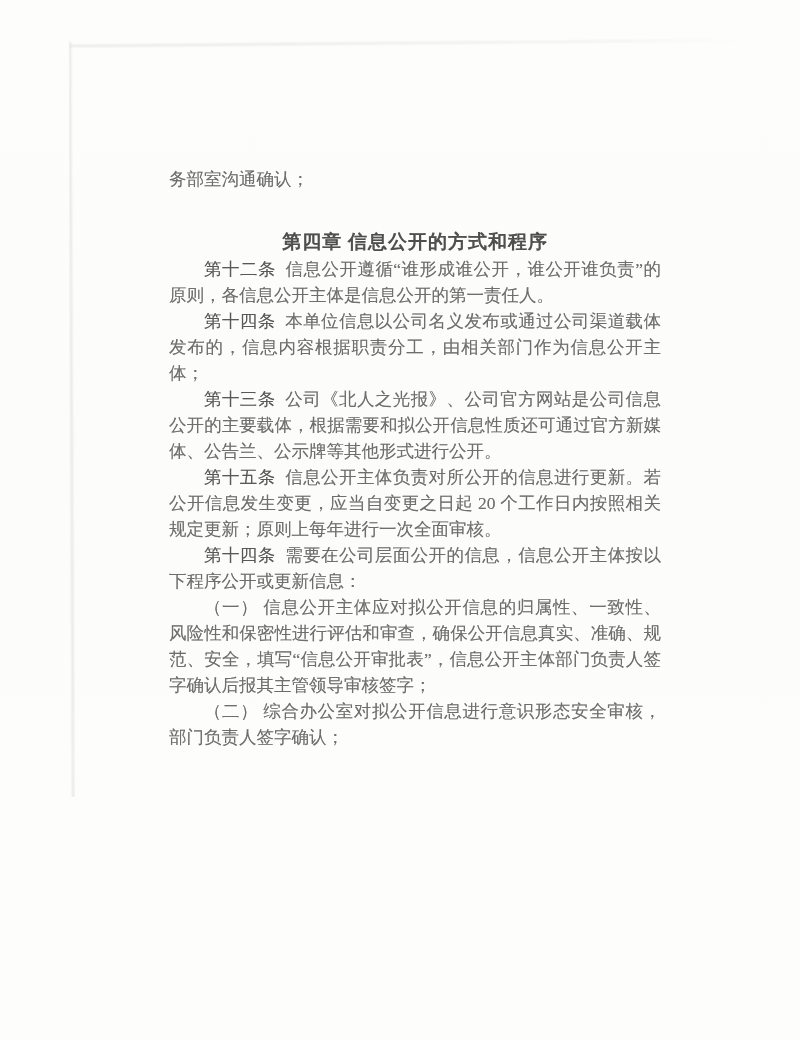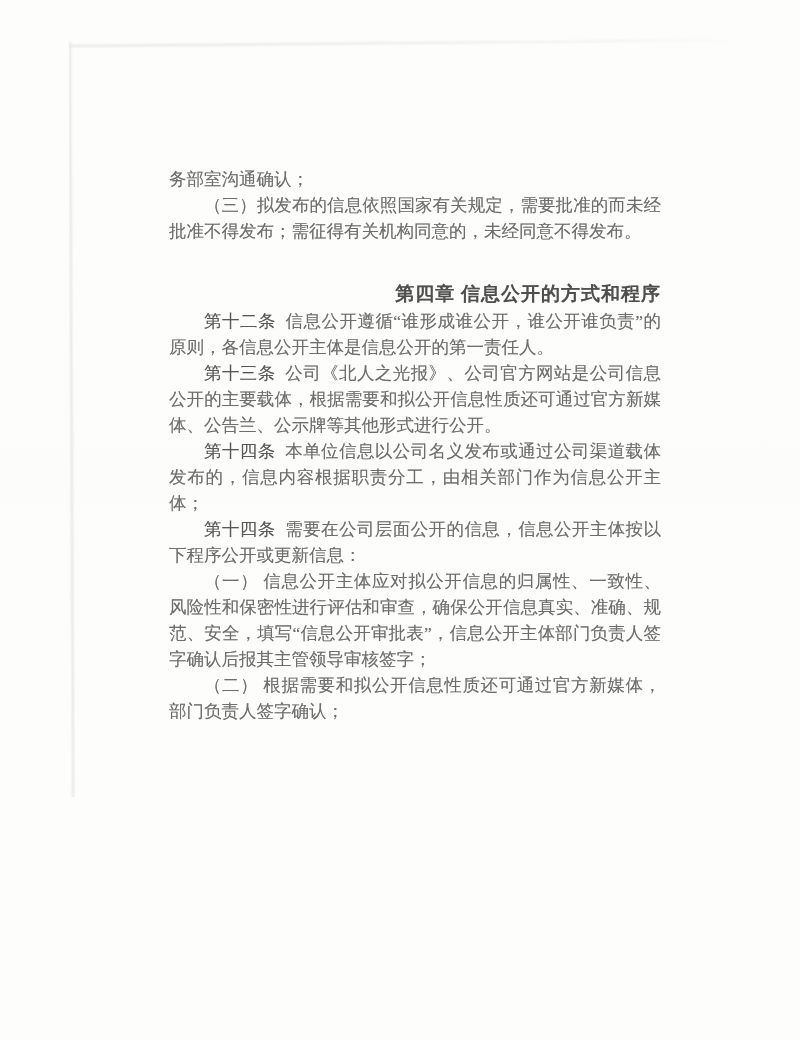--- a/index.html
+++ b/index.html
@@ -29,21 +29,21 @@
     font-size: 17.5px;
     line-height: 26px;
     color: #6e6e6e;
     text-align: justify;
     text-shadow: 0 0 0.6px rgba(110,110,110,0.45);
   }
   .content p { margin: 0; }
   .ind { text-indent: 2em; }
   .chapter {
     margin: 36px 0 0 0;
-    text-align: right;
+    text-align: center;
     text-indent: 0;
     font-weight: bold;
     font-size: 19px;
     line-height: 28px;
     letter-spacing: 1px;
     color: #4f4f4f;
   }
   .art { margin-top: 4px; }
   .art-first { margin-top: 26px; }
   .item2 { margin-top: 4px; }
@@ -86,32 +86,32 @@
     </defs>
     <path d="M 70 46 L 755 40" stroke="url(#topfade)" stroke-width="1.6" fill="none" filter="url(#blur1)"></path>
     <path d="M 70 42 L 74 992" stroke="#d4d3d0" stroke-width="1.3" fill="none" opacity="0.9" filter="url(#blur1)"></path>
     <path d="M 68 994 Q 400 976 748 994" stroke="#b7b6b2" stroke-width="4.5" fill="none" opacity="0.75" filter="url(#blur2)"></path>
     <path d="M 56 995 L 96 998" stroke="#a8a7a4" stroke-width="2.5" fill="none" opacity="0.8" filter="url(#blur1)"></path>
     <path d="M 752 997 L 778 995" stroke="#c8c7c4" stroke-width="1.6" fill="none" opacity="0.7" filter="url(#blur1)"></path>
   </svg>
 
   <div class="content">
     <p>务部室沟通确认；</p>
-    <p class="ind">（三）拟发布的信息依照国家有关规定，需要批准的而未经批准不得发布；需征得有关机构同意的，未经同意不得发布。</p>
 
     <h2 class="chapter">第四章 信息公开的方式和程序</h2>
 
     <p class="ind art art-first"><span class="art-label">第十二条</span><span>信息公开遵循“谁形成谁公开，谁公开谁负责”的原则，各信息公开主体是信息公开的第一责任人。</span></p>
 
+    <p class="ind art"><span class="art-label">第十四条</span><span>本单位信息以公司名义发布或通过公司渠道载体发布的，信息内容根据职责分工，由相关部门作为信息公开主体；</span></p>
+
     <p class="ind art"><span class="art-label">第十三条</span><span>公司《北人之光报》、公司官方网站是公司信息公开的主要载体，根据需要和拟公开信息性质还可通过官方新媒体、公告兰、公示牌等其他形式进行公开。</span></p>
 
-    <p class="ind art"><span class="art-label">第十四条</span><span>本单位信息以公司名义发布或通过公司渠道载体发布的，信息内容根据职责分工，由相关部门作为信息公开主体；</span></p>
-
+    <p class="ind art"><span class="art-label">第十五条</span><span>信息公开主体负责对所公开的信息进行更新。若公开信息发生变更，应当自变更之日起 20 个工作日内按照相关规定更新；原则上每年进行一次全面审核。</span></p>
 
     <p class="ind art"><span class="art-label">第十四条</span><span>需要在公司层面公开的信息，信息公开主体按以下程序公开或更新信息：</span></p>
 
     <p class="ind">（一） 信息公开主体应对拟公开信息的归属性、一致性、风险性和保密性进行评估和审查，确保公开信息真实、准确、规范、安全，填写“信息公开审批表”，信息公开主体部门负责人签字确认后报其主管领导审核签字；</p>
-    <p class="ind item2">（二） 根据需要和拟公开信息性质还可通过官方新媒体，部门负责人签字确认；</p>
+    <p class="ind item2">（二） 综合办公室对拟公开信息进行意识形态安全审核，部门负责人签字确认；</p>
   </div>
 
   <div class="pagenum">- 4 -</div>
 
 </div>
 
 </body></html>

